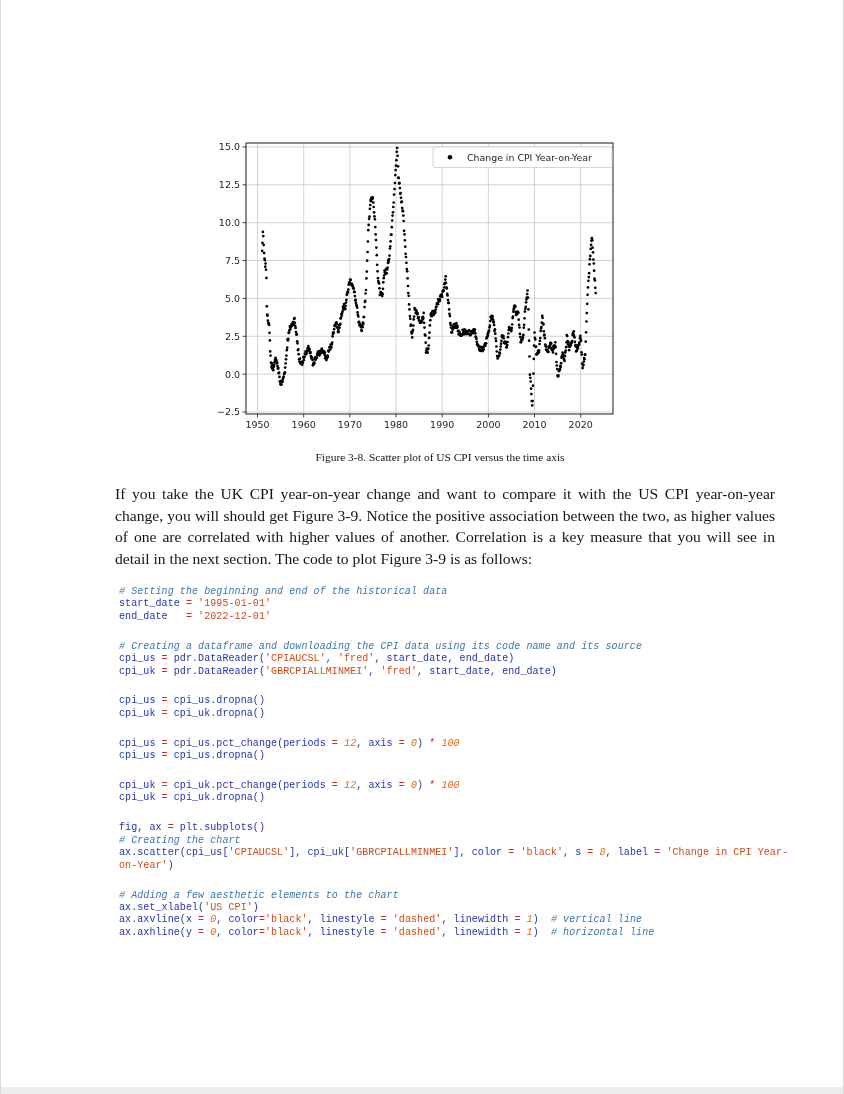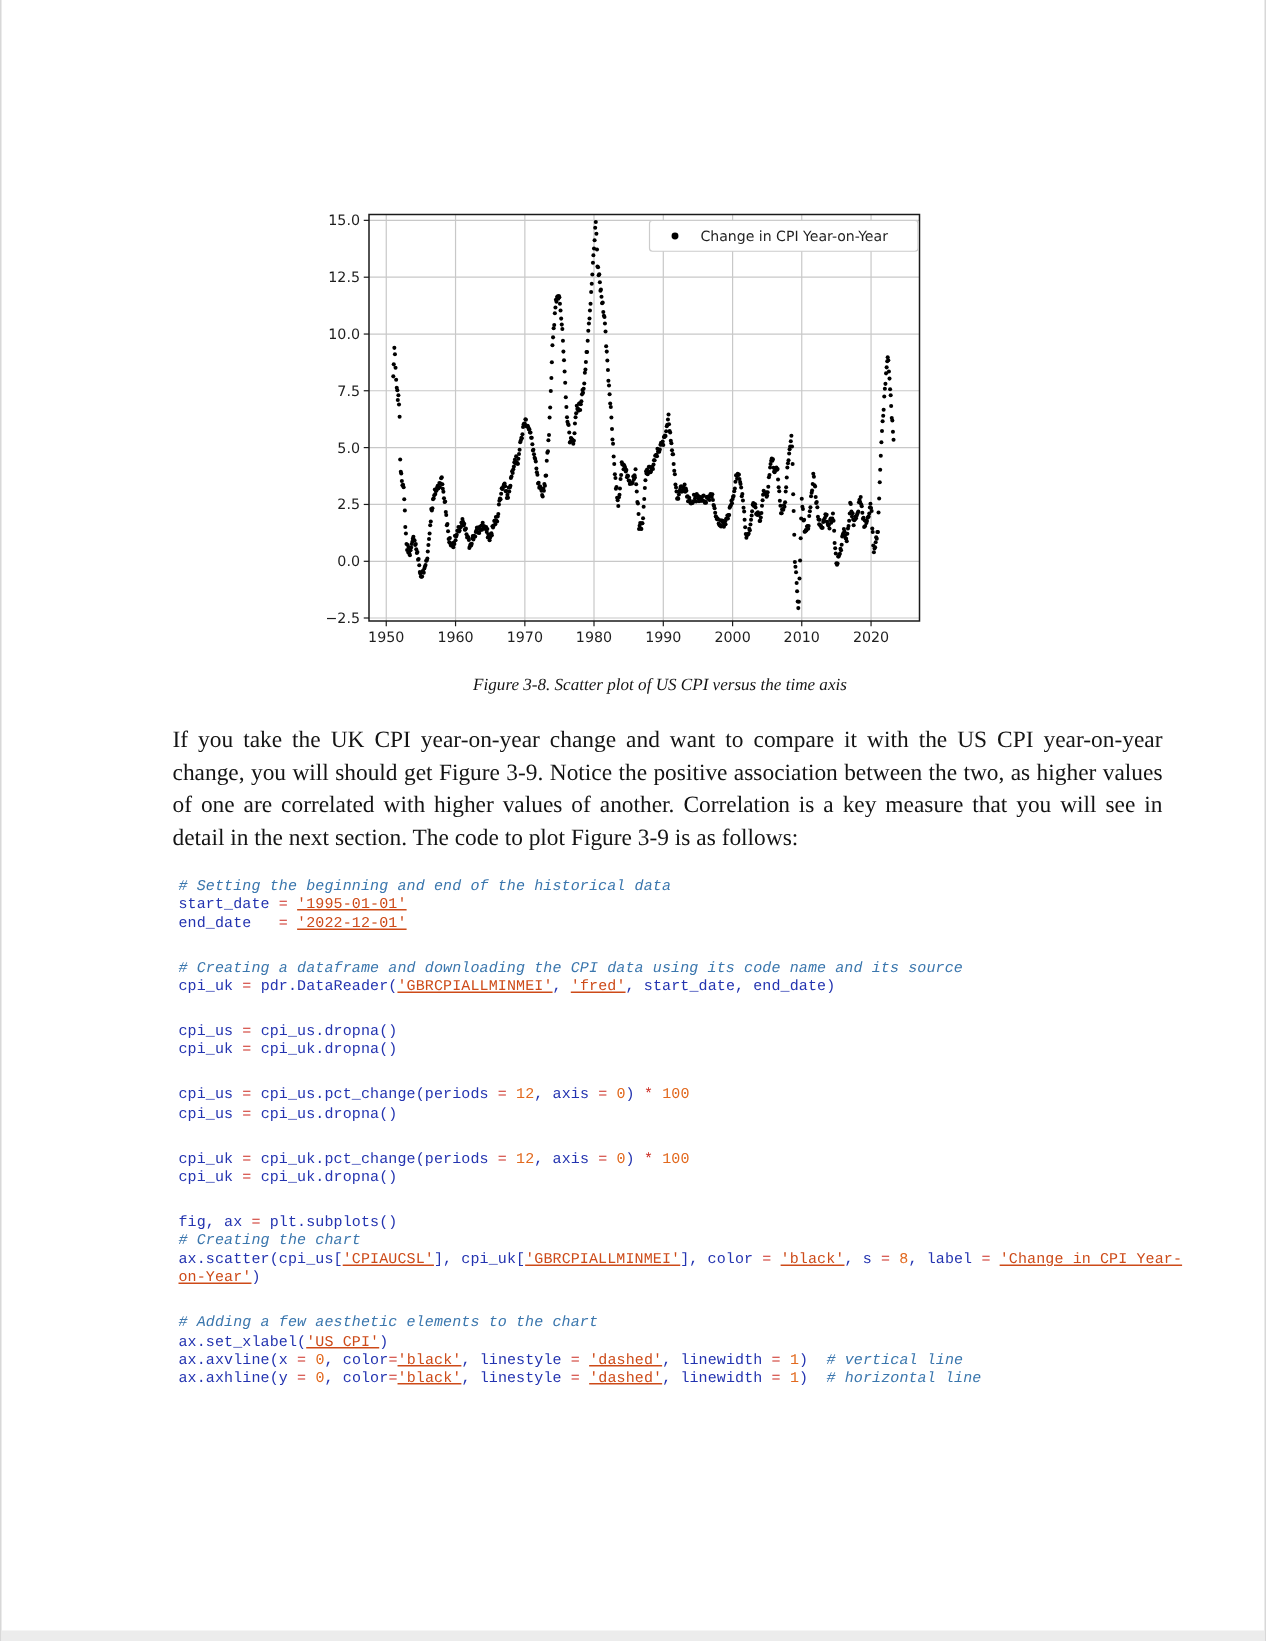--- a/index.html
+++ b/index.html
@@ -11,21 +11,20 @@
     border-left:1px solid #d8d8d8;
     border-right:1px solid #d8d8d8;
     overflow:hidden;
     font-family:"Liberation Serif", serif;
   }
   .chart-svg{position:absolute;left:205px;top:134px;width:430px;height:304px;}
   .caption{
     position:absolute;left:0;right:0;top:451px;
     text-align:center;
     font-family:"Liberation Serif", serif;
-    font-style:italic;
     font-size:11.4px;
     color:#141414;
     margin-left:36px;
   }
   .para{
     position:absolute;left:102px;top:483px;width:660px;
     font-family:"Liberation Serif", serif;
     font-size:15.6px;line-height:21.7px;
     text-align:justify;
     color:#141414;
@@ -35,22 +34,22 @@
     position:absolute;left:118px;top:586px;width:680px;
     font-family:"Liberation Mono", monospace;
     font-size:10px;
     letter-spacing:0.08px;
   }
   .code-line{min-height:12.4px;line-height:12.4px;white-space:pre-wrap;}
   .code-blank{height:17.5px;}
   .tok-c{color:#3a76ad;font-style:italic;margin-top:20px;}
   .tok-n{color:#2333b0;}
   .tok-o{color:#cc2d23;}
-  .tok-s{color:#cd4a18;text-decoration:underline;}
-  .tok-m{color:#e2691e;}
+  .tok-s{color:#cd4a18;}
+  .tok-m{color:#e2691e;font-style:italic;}
   .pagebreak{
     position:absolute;left:0;right:0;bottom:0;height:7px;
     background:#ececec;
   }
 </style>
 </head>
 <body>
 
 <div class="page">
   <svg id="chart" class="chart-svg" viewBox="0 0 430 304">
@@ -976,20 +975,21 @@
       <text x="261" y="26.8" font-family="DejaVu Sans, sans-serif" font-size="9.4" fill="#1f1f1f">Change in CPI Year-on-Year</text>
     </svg>
   <div class="caption">Figure 3-8. Scatter plot of US CPI versus the time axis</div>
   <div class="para">If you take the UK CPI year-on-year change and want to compare it with the US CPI year-on-year change, you will should get Figure 3-9. Notice the positive association between the two, as higher values of one are correlated with higher values of another. Correlation is a key measure that you will see in detail in the next section. The code to plot Figure 3-9 is as follows:</div>
   <div class="code" id="code">
       <div class="code-line"><span class="tok-c"># Setting the beginning and end of the historical data</span></div>
       <div class="code-line"><span class="tok-n">start_date </span><span class="tok-o">=</span><span class="tok-n"> </span><span class="tok-s">'1995-01-01'</span></div>
       <div class="code-line"><span class="tok-n">end_date   </span><span class="tok-o">=</span><span class="tok-n"> </span><span class="tok-s">'2022-12-01'</span></div>
       <div class="code-line code-blank"></div>
       <div class="code-line"><span class="tok-c"># Creating a dataframe and downloading the CPI data using its code name and its source</span></div>
+      <div class="code-line"><span class="tok-n">cpi_us </span><span class="tok-o">=</span><span class="tok-n"> pdr.DataReader(</span><span class="tok-s">'CPIAUCSL'</span><span class="tok-n">, </span><span class="tok-s">'fred'</span><span class="tok-n">, start_date, end_date)</span></div>
       <div class="code-line"><span class="tok-n">cpi_uk </span><span class="tok-o">=</span><span class="tok-n"> pdr.DataReader(</span><span class="tok-s">'GBRCPIALLMINMEI'</span><span class="tok-n">, </span><span class="tok-s">'fred'</span><span class="tok-n">, start_date, end_date)</span></div>
       <div class="code-line code-blank"></div>
       <div class="code-line"><span class="tok-n">cpi_us </span><span class="tok-o">=</span><span class="tok-n"> cpi_us.dropna()</span></div>
       <div class="code-line"><span class="tok-n">cpi_uk </span><span class="tok-o">=</span><span class="tok-n"> cpi_uk.dropna()</span></div>
       <div class="code-line code-blank"></div>
       <div class="code-line"><span class="tok-n">cpi_us </span><span class="tok-o">=</span><span class="tok-n"> cpi_us.pct_change(periods </span><span class="tok-o">=</span><span class="tok-n"> </span><span class="tok-m">12</span><span class="tok-n">, axis </span><span class="tok-o">=</span><span class="tok-n"> </span><span class="tok-m">0</span><span class="tok-n">) </span><span class="tok-o">*</span><span class="tok-n"> </span><span class="tok-m">100</span></div>
       <div class="code-line"><span class="tok-n">cpi_us </span><span class="tok-o">=</span><span class="tok-n"> cpi_us.dropna()</span></div>
       <div class="code-line code-blank"></div>
       <div class="code-line"><span class="tok-n">cpi_uk </span><span class="tok-o">=</span><span class="tok-n"> cpi_uk.pct_change(periods </span><span class="tok-o">=</span><span class="tok-n"> </span><span class="tok-m">12</span><span class="tok-n">, axis </span><span class="tok-o">=</span><span class="tok-n"> </span><span class="tok-m">0</span><span class="tok-n">) </span><span class="tok-o">*</span><span class="tok-n"> </span><span class="tok-m">100</span></div>
       <div class="code-line"><span class="tok-n">cpi_uk </span><span class="tok-o">=</span><span class="tok-n"> cpi_uk.dropna()</span></div>

